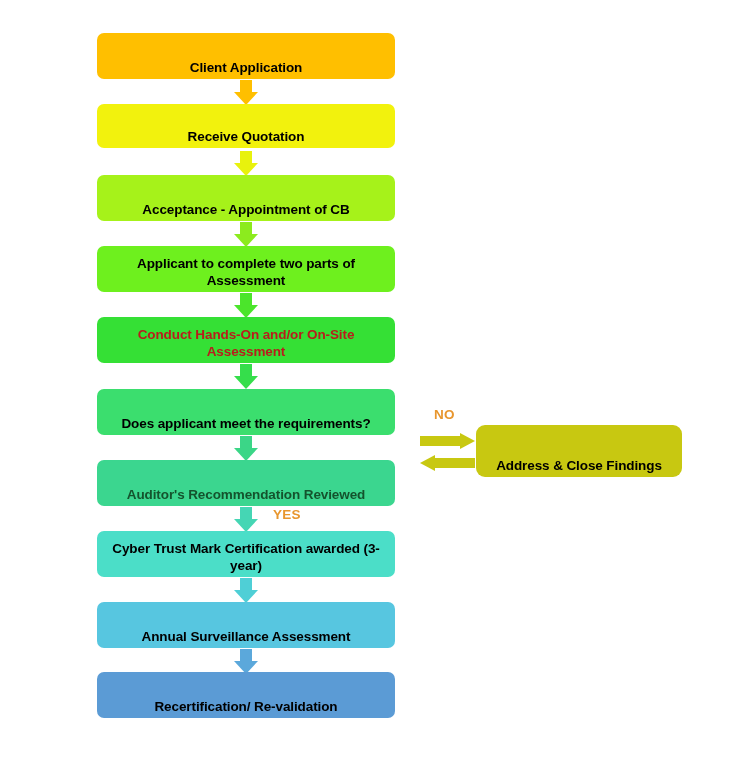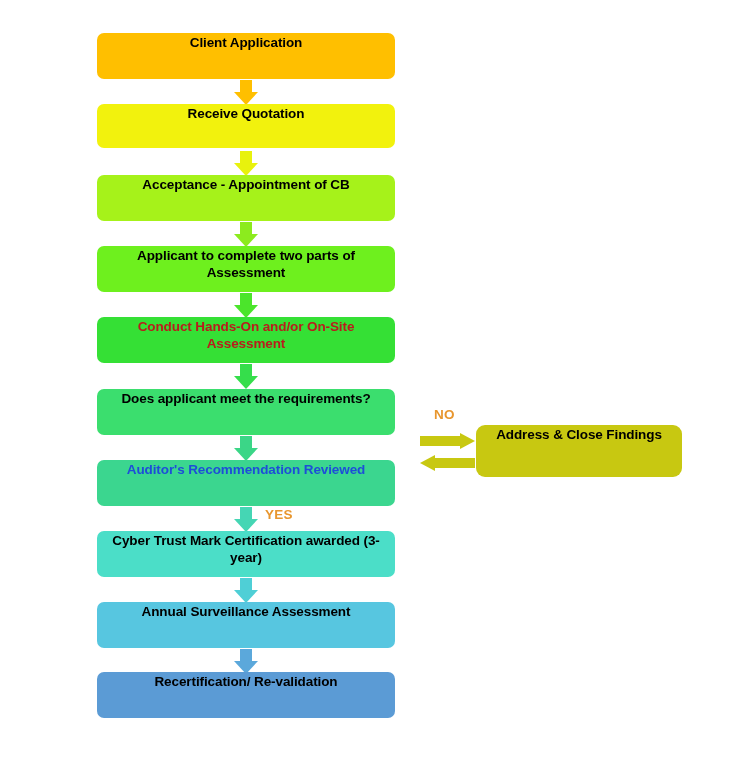--- a/index.html
+++ b/index.html
@@ -22,21 +22,21 @@
     width: 748px;
     height: 766px;
   }
 
   .node {
     position: absolute;
     left: 97px;
     width: 298px;
     border-radius: 7px;
     display: flex;
-    align-items: flex-start;
+    align-items: flex-end;
     justify-content: center;
     text-align: center;
     color: #000000;
     font-weight: bold;
     font-size: 13.5px;
     line-height: 1.25;
     box-sizing: border-box;
     padding: 2px 8px;
     letter-spacing: -0.1px;
   }
@@ -194,21 +194,21 @@
   </div>
 
   <div class="node" id="node-5" style="top: 389px; height: 46px; background: rgb(59, 222, 110); color: rgb(0, 0, 0);">
     <span class="node-label">Does applicant meet the requirements?</span>
   </div>
   <div class="arrow-down" id="arrow-5" style="top: 436px;">
     <div class="shaft" style="background: rgb(59, 214, 135);"></div>
     <div class="head" style="border-top-color: rgb(59, 214, 135);"></div>
   </div>
 
-  <div class="node" id="node-6" style="top: 460px; height: 46px; background: rgb(59, 214, 143); color: #1d4ed8;">
+  <div class="node" id="node-6" style="top: 460px; height: 46px; background: rgb(59, 214, 143); color: #14532d;">
     <span class="node-label">Auditor's Recommendation Reviewed</span>
   </div>
   <div class="arrow-down" id="arrow-6" style="top: 507px;">
     <div class="shaft" style="background: rgb(69, 214, 180);"></div>
     <div class="head" style="border-top-color: rgb(69, 214, 180);"></div>
   </div>
 
   <div class="node" id="node-7" style="top: 531px; height: 46px; background: rgb(75, 222, 200); color: rgb(0, 0, 0);">
     <span class="node-label">Cyber Trust Mark Certification awarded (3-year)</span>
   </div>
@@ -223,21 +223,21 @@
   <div class="arrow-down" id="arrow-8" style="top: 649px;">
     <div class="shaft" style="background: rgb(91, 168, 219);"></div>
     <div class="head" style="border-top-color: rgb(91, 168, 219);"></div>
   </div>
 
   <div class="node" id="node-9" style="top: 672px; height: 46px; background: rgb(91, 155, 213); color: rgb(0, 0, 0);">
     <span class="node-label">Recertification/ Re-validation</span>
   </div>
 
   <div class="branch-label" id="label-no" style="color: rgb(232, 150, 46);">NO</div>
-  <div class="branch-label" id="label-yes" style="color: rgb(232, 150, 46);">YES</div>
+  <div class="branch-label" id="label-yes" style="color: rgb(232, 150, 46); margin-left: 8px;">YES</div>
 
   <div class="arrow-right">
     <div class="shaft" style="background: rgb(200, 200, 17);"></div>
     <div class="head" style="border-left-color: rgb(200, 200, 17);"></div>
   </div>
   <div class="arrow-left">
     <div class="shaft" style="background: rgb(200, 200, 17);"></div>
     <div class="head" style="border-right-color: rgb(200, 200, 17);"></div>
   </div>
 

